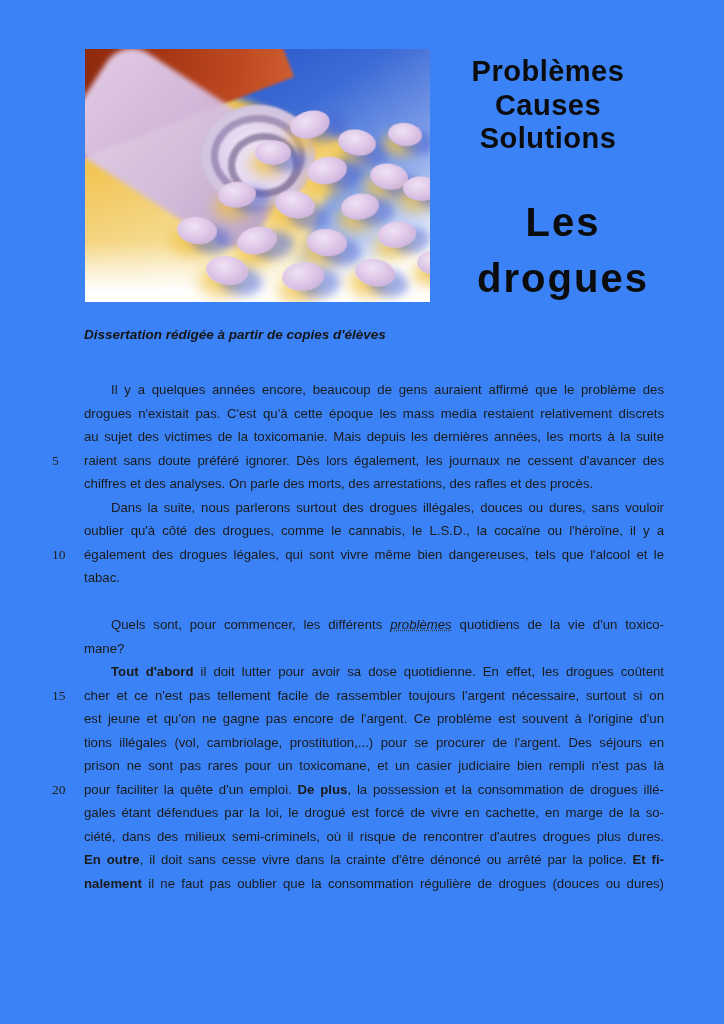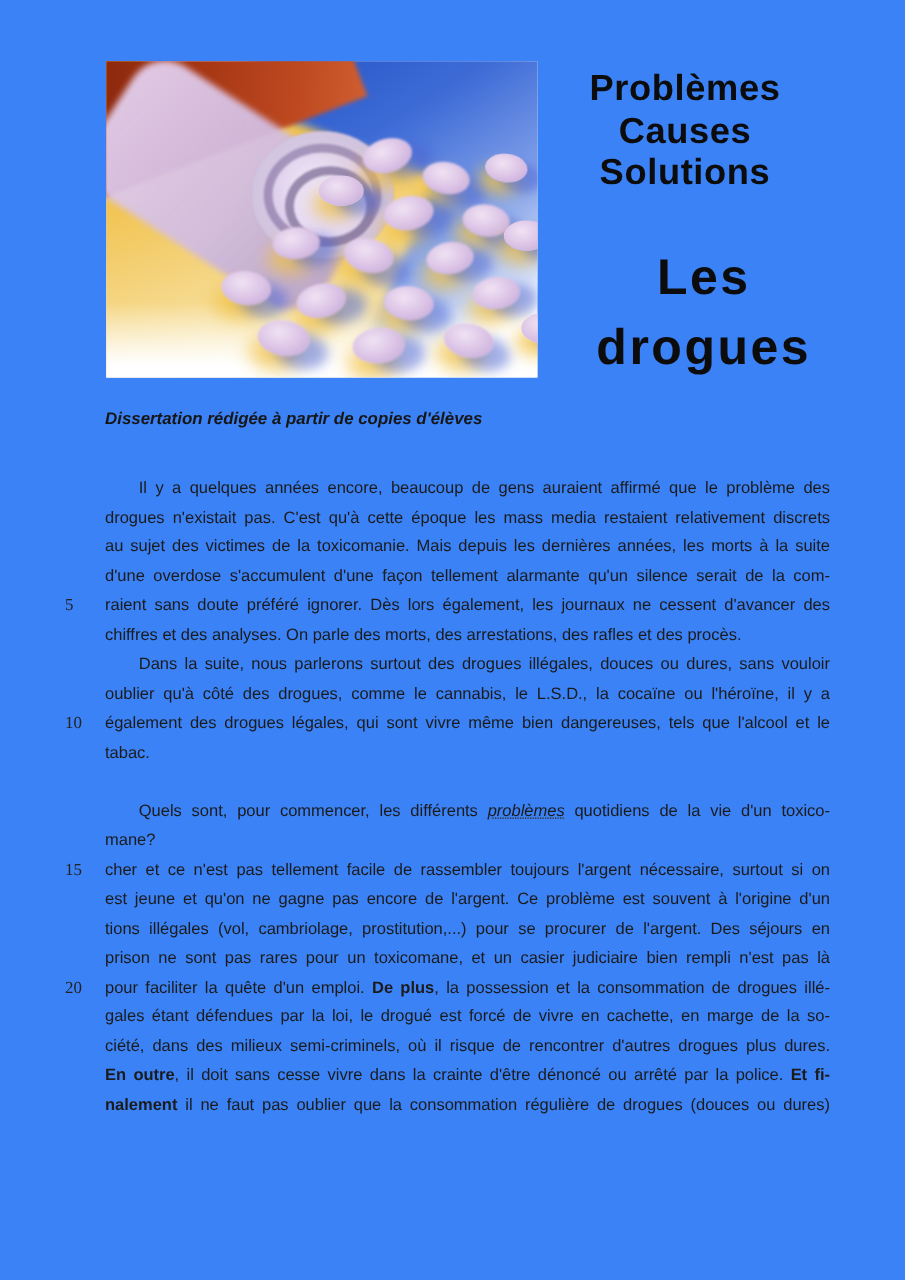--- a/index.html
+++ b/index.html
@@ -154,31 +154,31 @@
     <div>Les</div>
     <div>drogues</div>
   </div>
 
   <div class="subtitle">Dissertation rédigée à partir de copies d'élèves</div>
 
   <div class="body-text" id="body-text">
       <div class="line indent"><span>Il y a quelques années encore, beaucoup de gens auraient affirmé que le problème des</span></div>
       <div class="line"><span>drogues n'existait pas. C'est qu'à cette époque les mass media restaient relativement discrets</span></div>
       <div class="line"><span>au sujet des victimes de la toxicomanie. Mais depuis les dernières années, les morts à la suite</span></div>
-      <div class="line"><span>d'une overdose s'accumulent d'une façon tellement alarmante qu'un silence serait de la com-</span></div>
       <div class="line"><span class="linenum">5</span></div>
       <div class="line"><span>raient sans doute préféré ignorer. Dès lors également, les journaux ne cessent d'avancer des</span></div>
       <div class="line end"><span>chiffres et des analyses. On parle des morts, des arrestations, des rafles et des procès.</span></div>
       <div class="line indent"><span>Dans la suite, nous parlerons surtout des drogues illégales, douces ou dures, sans vouloir</span></div>
       <div class="line"><span>oublier qu'à côté des drogues, comme le cannabis, le L.S.D., la cocaïne ou l'héroïne, il y a</span></div>
       <div class="line"><span class="linenum">10</span><span>également des drogues légales, qui sont vivre même bien dangereuses, tels que l'alcool et le</span></div>
       <div class="line end"><span>tabac.</span></div>
       <div class="blank-line"></div>
       <div class="line indent"><span>Quels sont, pour commencer, les différents </span><span class="i u">problèmes</span><span> quotidiens de la vie d'un toxico-</span></div>
       <div class="line end"><span>mane?</span></div>
+      <div class="line indent"><span class="b">Tout d'abord</span><span> il doit lutter pour avoir sa dose quotidienne. En effet, les drogues coûtent</span></div>
       <div class="line"><span class="linenum">15</span><span>cher et ce n'est pas tellement facile de rassembler toujours l'argent nécessaire, surtout si on</span></div>
       <div class="line"><span>est jeune et qu'on ne gagne pas encore de l'argent. Ce problème est souvent à l'origine d'un</span></div>
       <div class="line"><span>tions illégales (vol, cambriolage, prostitution,...) pour se procurer de l'argent. Des séjours en</span></div>
       <div class="line"><span>prison ne sont pas rares pour un toxicomane, et un casier judiciaire bien rempli n'est pas là</span></div>
       <div class="line"><span class="linenum">20</span><span>pour faciliter la quête d'un emploi. </span><span class="b">De plus</span><span>, la possession et la consommation de drogues illé-</span></div>
       <div class="line"><span>gales étant défendues par la loi, le drogué est forcé de vivre en cachette, en marge de la so-</span></div>
       <div class="line"><span>ciété, dans des milieux semi-criminels, où il risque de rencontrer d'autres drogues plus dures.</span></div>
       <div class="line"><span class="b">En outre</span><span>, il doit sans cesse vivre dans la crainte d'être dénoncé ou arrêté par la police. </span><span class="b">Et fi-</span></div>
       <div class="line"><span class="b">nalement</span><span> il ne faut pas oublier que la consommation régulière de drogues (douces ou dures)</span></div>
     </div>

